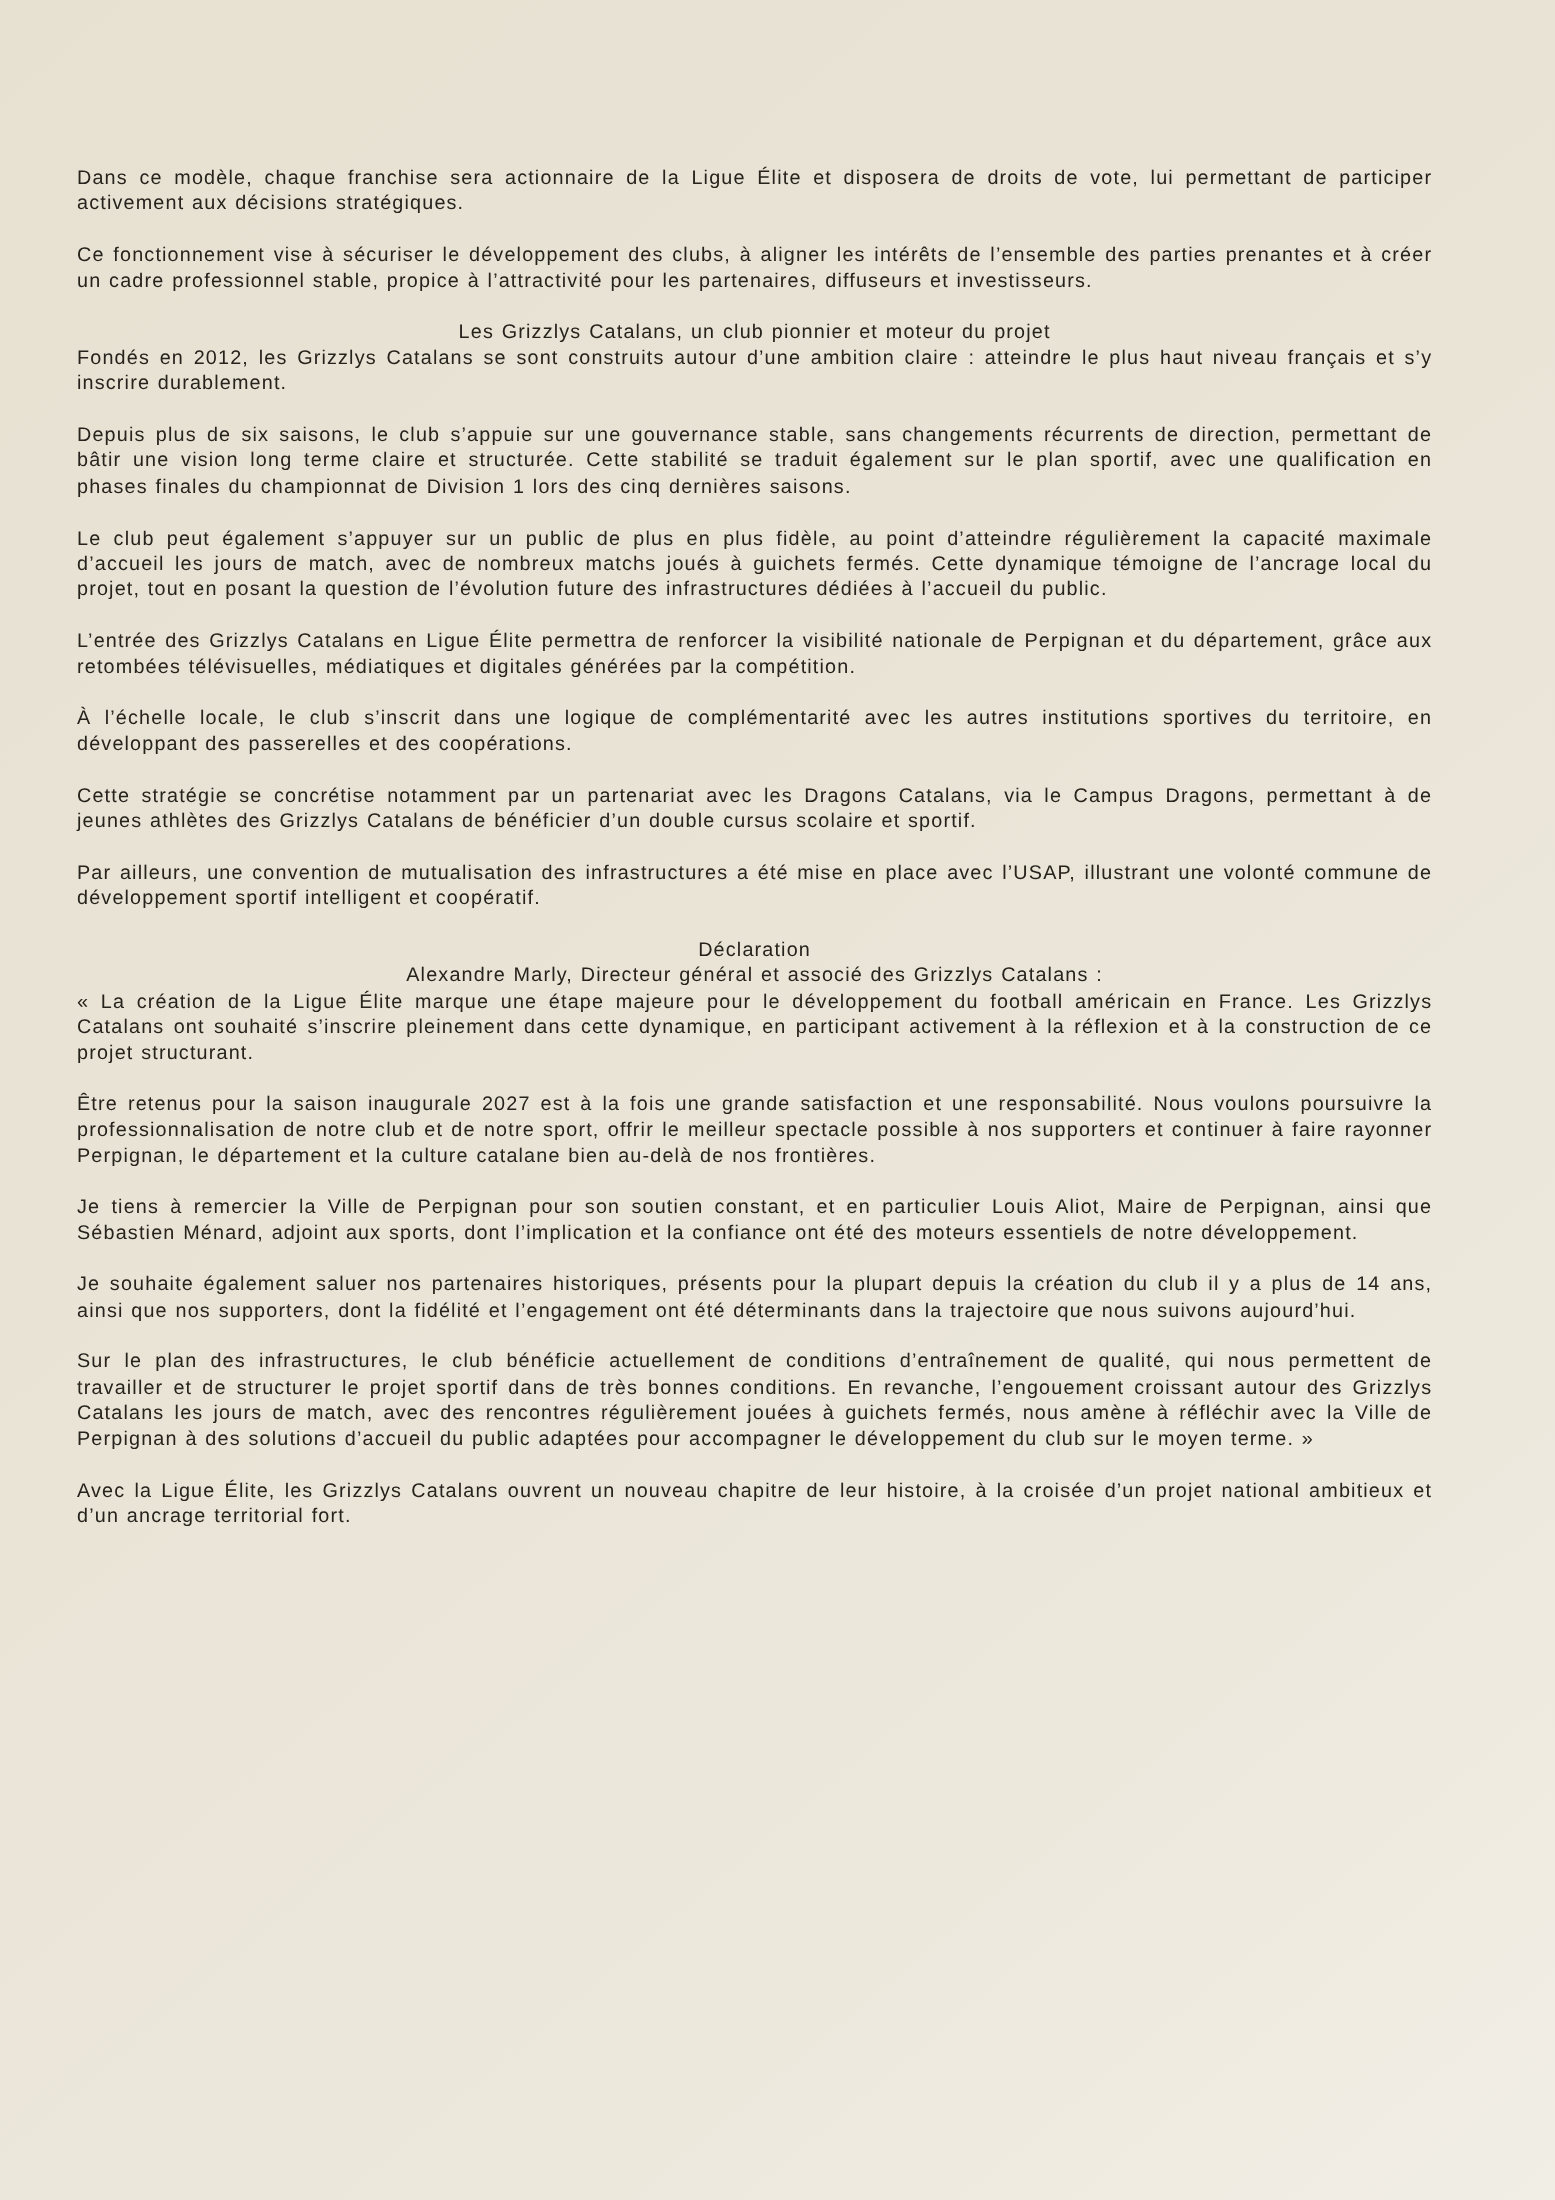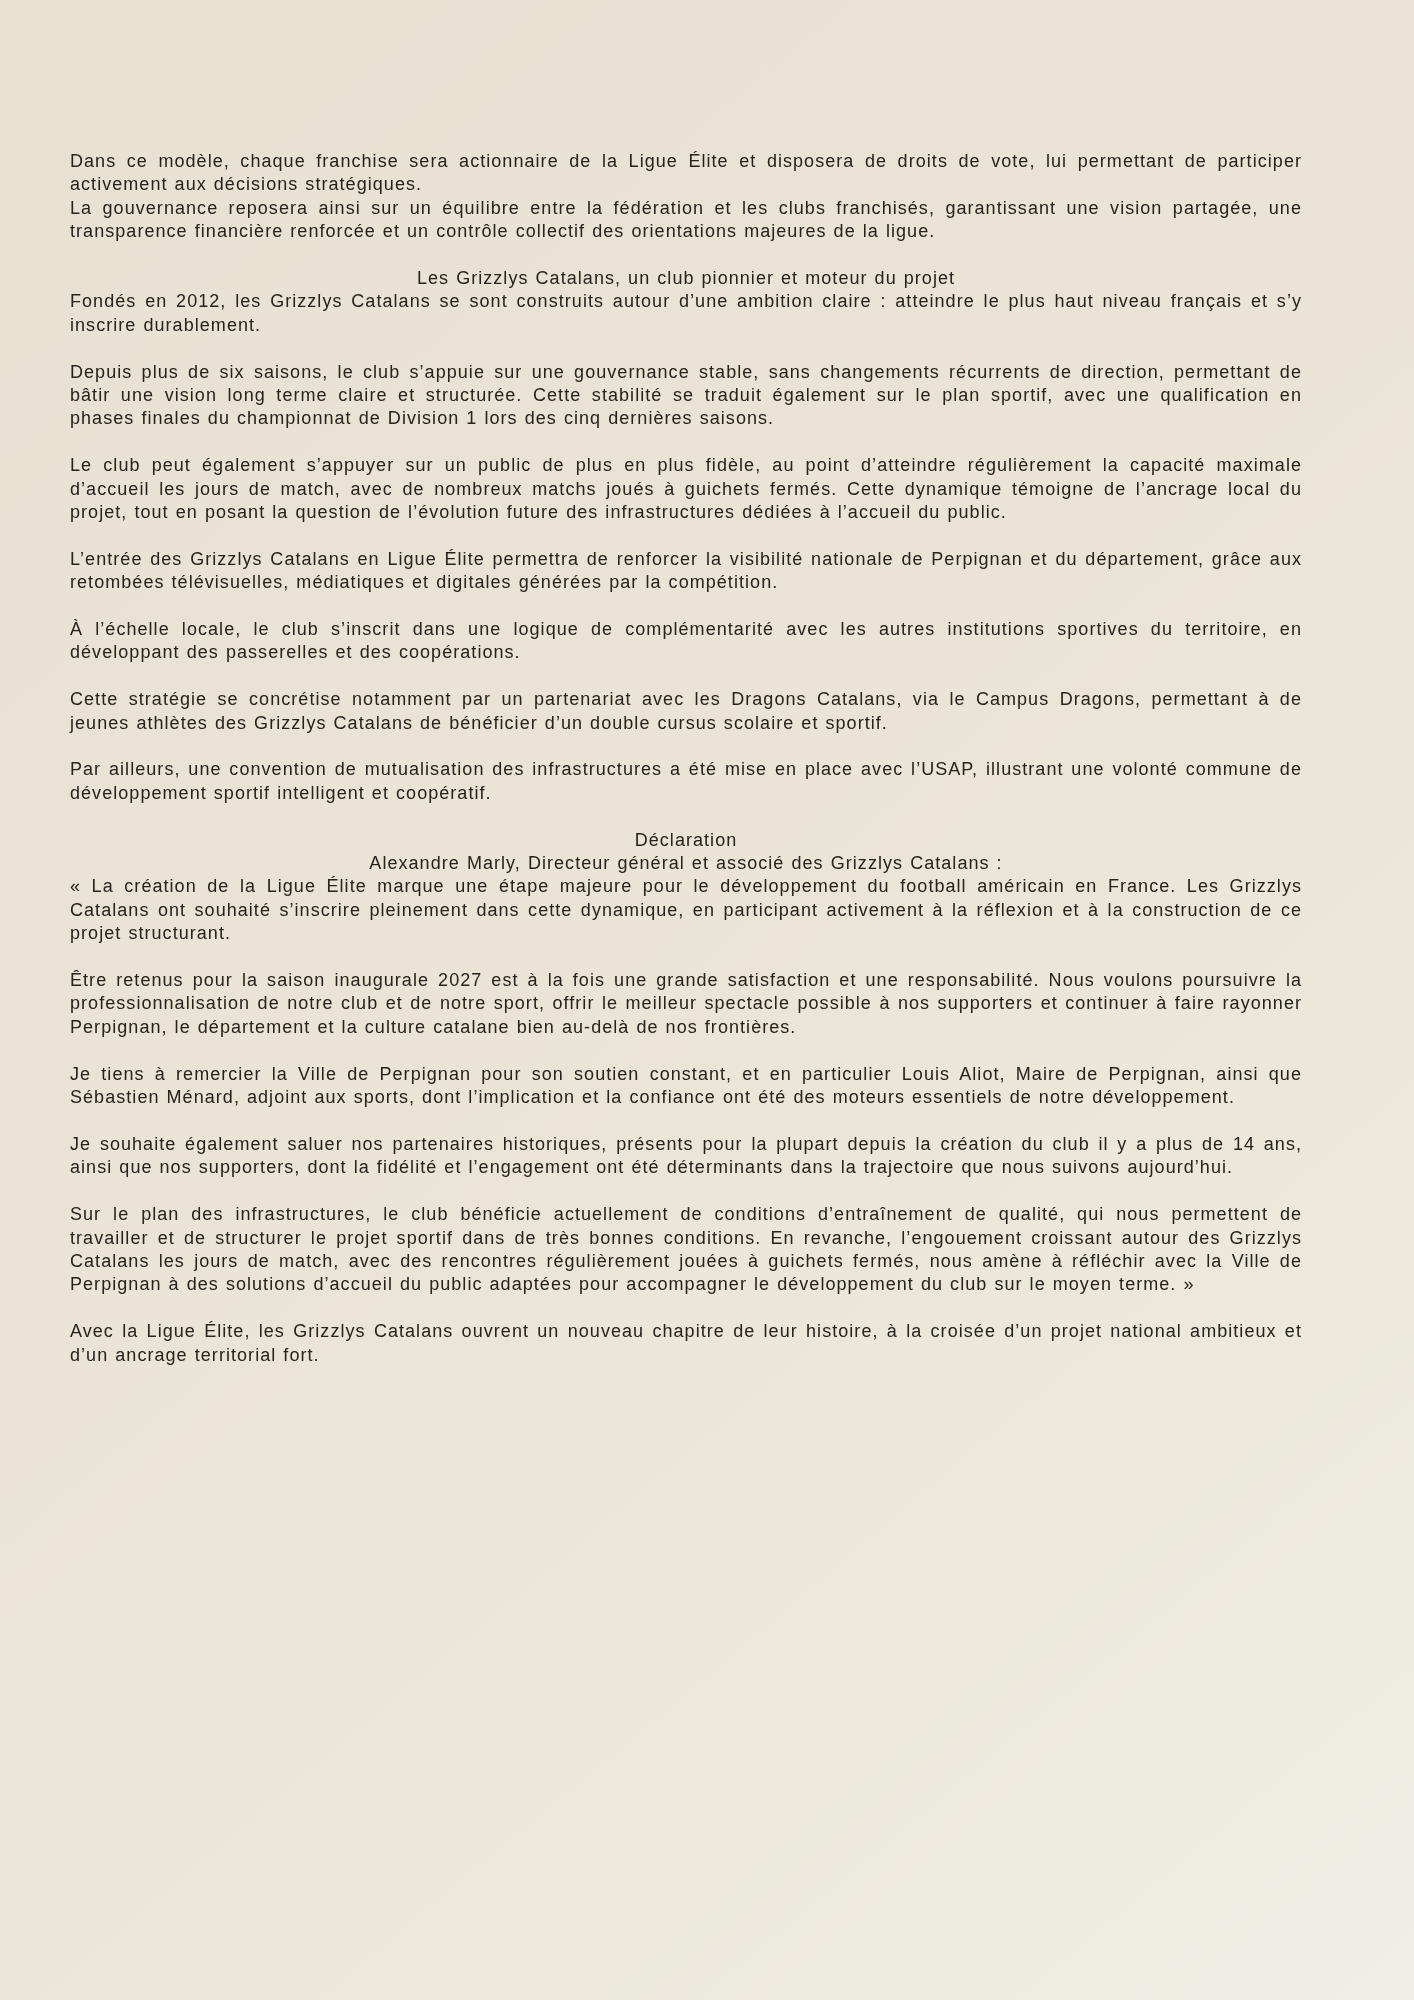--- a/index.html
+++ b/index.html
@@ -44,21 +44,23 @@
     text-align: center;
   }
 </style>
 </head>
 <body>
 
 <div class="page">
   <article class="doc">
       <div class="block">
         <p class="seg">Dans ce modèle, chaque franchise sera actionnaire de la Ligue Élite et disposera de droits de vote, lui permettant de participer activement aux décisions stratégiques.</p>
-        <p class="seg">La gouvernance reposera ainsi sur un équilibre entre la fédération et les clubs franchisés, garantissant une vision partagée, une transparence financière renforcée et un contrôle collectif des orientations majeures de la ligue.</p>
+      </div>
+      <div class="block">
+        <p class="seg">Ce fonctionnement vise à sécuriser le développement des clubs, à aligner les intérêts de l’ensemble des parties prenantes et à créer un cadre professionnel stable, propice à l’attractivité pour les partenaires, diffuseurs et investisseurs.</p>
       </div>
       <div class="block">
         <p class="seg heading">Les Grizzlys Catalans, un club pionnier et moteur du projet</p>
         <p class="seg">Fondés en 2012, les Grizzlys Catalans se sont construits autour d’une ambition claire : atteindre le plus haut niveau français et s’y inscrire durablement.</p>
       </div>
       <div class="block">
         <p class="seg">Depuis plus de six saisons, le club s’appuie sur une gouvernance stable, sans changements récurrents de direction, permettant de bâtir une vision long terme claire et structurée. Cette stabilité se traduit également sur le plan sportif, avec une qualification en phases finales du championnat de Division 1 lors des cinq dernières saisons.</p>
       </div>
       <div class="block">
         <p class="seg">Le club peut également s’appuyer sur un public de plus en plus fidèle, au point d’atteindre régulièrement la capacité maximale d’accueil les jours de match, avec de nombreux matchs joués à guichets fermés. Cette dynamique témoigne de l’ancrage local du projet, tout en posant la question de l’évolution future des infrastructures dédiées à l’accueil du public.</p>

